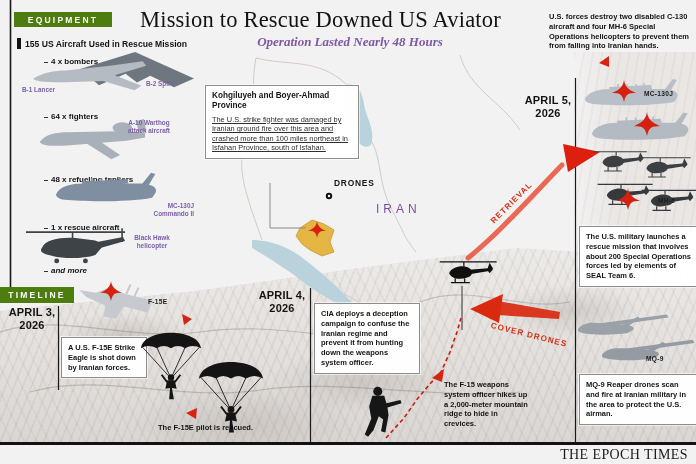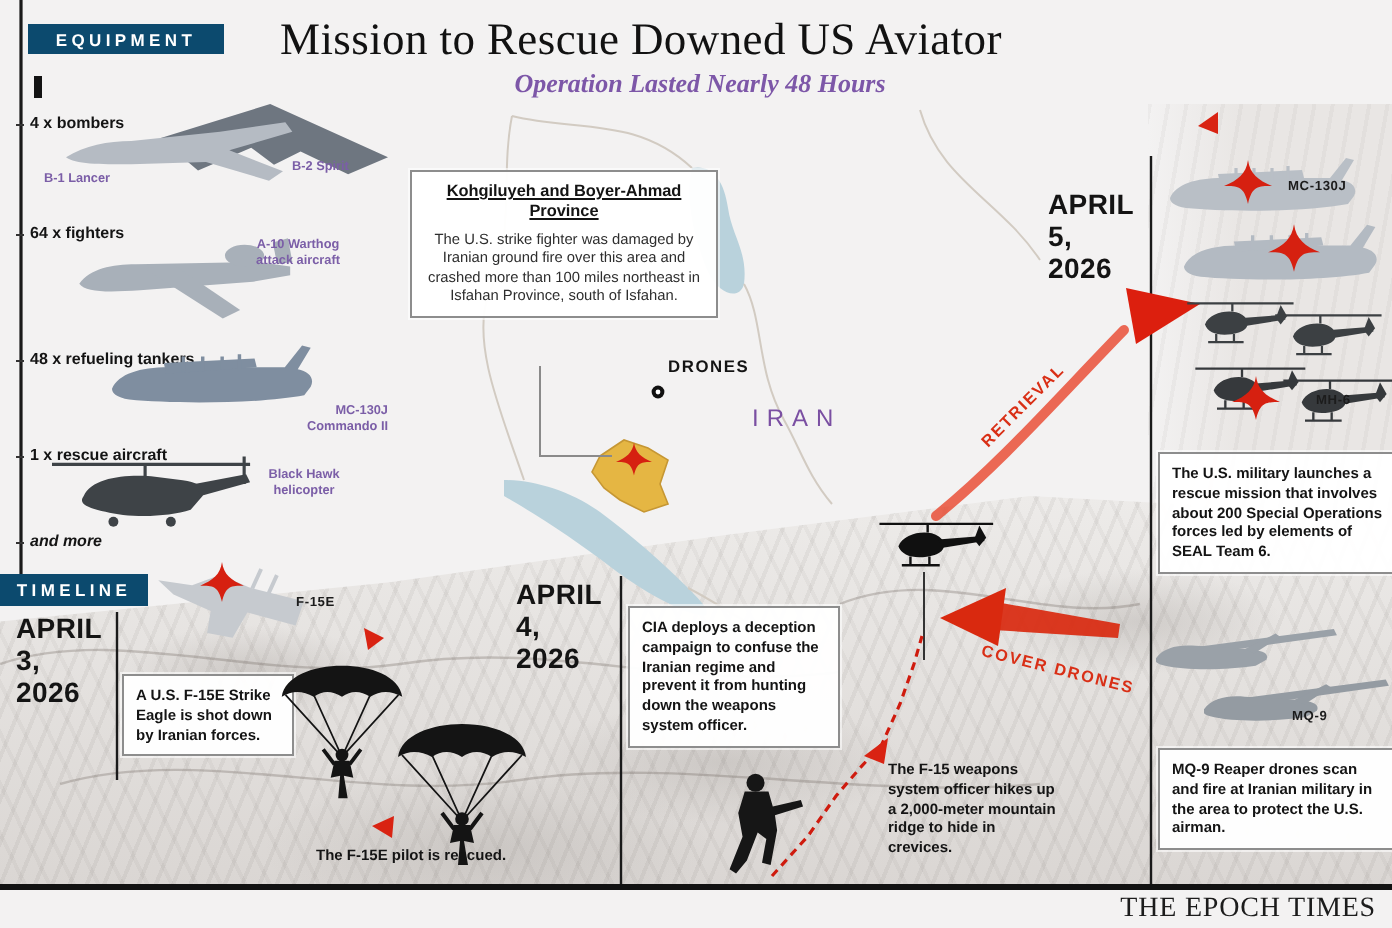--- a/index.html
+++ b/index.html
@@ -20,36 +20,36 @@
   #terrain-right{left:574px;top:52px;width:122px;height:210px;
     background:
       repeating-linear-gradient(100deg, rgba(100,94,88,.05) 0 2px, transparent 2px 9px),
       linear-gradient(90deg, rgba(233,230,228,0), #e9e6e4 38%);}
   
   .title{left:140px;top:7px;width:420px;text-align:left;font-family:"Liberation Serif",serif;
          font-size:22.5px;color:#121212;letter-spacing:.2px;}
   .subtitle{left:140px;top:34px;width:420px;text-align:center;font-family:"Liberation Serif",serif;
             font-style:italic;font-weight:bold;font-size:13px;}
   
-  .bar{background:#0c4a6e;color:#fff;font-weight:bold;font-size:8.5px;letter-spacing:2.2px;
+  .bar{background:#4d7c0f;color:#fff;font-weight:bold;font-size:8.5px;letter-spacing:2.2px;
        display:flex;align-items:center;justify-content:center;}
   #equip-bar{left:14px;top:12px;width:98px;height:15px;}
   #time-bar{left:0;top:287px;width:74px;height:16px;text-align:right;}
   .eq-head{left:25px;top:39px;width:190px;font-size:8.6px;font-weight:bold;}
   .eq-head-tick{left:17px;top:38px;width:4px;height:11px;background:#131313;}
-  .eq-item{font-size:8px;font-weight:bold;}
+  .eq-item{font-size:8px;font-weight:bold;margin-left:36px;}
   .eq-item.itl{font-style:italic;font-weight:bold;}
   .dash{width:4px;height:1px;background:#333;position:absolute;left:-7px;top:5px;}
   .plane-label{font-size:6.4px;font-weight:bold;line-height:1.25;}
   .purple{color:#7b5ea7;}
-  .date{font-size:14px;font-weight:800;text-align:left;line-height:1.15;letter-spacing:.2px;}
+  .date{font-size:11px;font-weight:800;text-align:center;line-height:1.15;letter-spacing:.2px;}
   .note{font-size:7.5px;font-weight:bold;line-height:1.3;color:#141414;}
   .boxed{background:rgba(255,255,255,.97);border:1px solid #8d8d8d;padding:5px 6px;box-shadow:0 0 0 1px rgba(255,255,255,.6);}
-  .prov-title{font-size:8.2px;font-weight:bold;text-align:center;line-height:1.25;text-decoration:underline;}
-  .prov-body{font-size:7.4px;color:#2e2e2e;text-align:center;line-height:1.3;margin-top:3px;}
+  .prov-title{font-size:8.2px;font-weight:bold;text-align:left;line-height:1.25;}
+  .prov-body{font-size:7.4px;color:#2e2e2e;text-align:left;line-height:1.3;margin-top:3px;text-decoration:underline;}
   .map-city{font-size:8.4px;font-weight:800;letter-spacing:.8px;}
   .map-country{font-size:12px;font-weight:normal;letter-spacing:4px;color:#7a4fa2;}
   .arrow-label{font-size:8.2px;font-weight:800;letter-spacing:1px;color:#d92f16;white-space:nowrap;}
   .small-tag{font-size:6.6px;font-weight:bold;color:#1c1c1c;letter-spacing:.3px;}
   #bottom-rule{left:0;top:442px;width:696px;height:3px;background:#121212;}
   .footer{left:470px;top:447px;width:218px;text-align:right;font-family:"Liberation Serif",serif;
           font-size:14px;color:#1c1c1c;letter-spacing:.4px;}
   svg.sil{position:absolute;overflow:visible;}
 </style>
 </head>
@@ -166,20 +166,21 @@
     <polygon points="197,408 186,413 196,419" fill="#d92312"></polygon>
     <polygon points="609,56 599,63 609,67" fill="#d92312"></polygon>
     <polygon points="432,378 444,369 442,382" fill="#d92312"></polygon>
   </svg>
 
   <div class="abs title">Mission to Rescue Downed US Aviator</div>
   <div class="abs subtitle purple" style="color:#7d57a8">Operation Lasted Nearly 48 Hours</div>
 
   <div class="abs bar" id="equip-bar">EQUIPMENT</div>
   <div class="abs eq-head-tick"></div>
+  <div class="abs eq-head">155 US Aircraft Used in Rescue Mission</div>
 
   <div class="abs eq-item" style="left:15px;top:57px"><span class="dash"></span><span>4 x bombers</span></div>
   <div class="abs eq-item" style="left:15px;top:112px"><span class="dash"></span><span>64 x fighters</span></div>
   <div class="abs eq-item" style="left:15px;top:175px"><span class="dash"></span><span>48 x refueling tankers</span></div>
   <div class="abs eq-item" style="left:15px;top:223px"><span class="dash"></span><span>1 x rescue aircraft</span></div>
   <div class="abs eq-item itl" style="left:15px;top:266px"><span class="dash"></span><span>and more</span></div>
 
   <svg class="sil" style="left:78px;top:52px;color:#6e7680" width="118" height="38">
       <use href="#sym-b2" width="118" height="38"></use>
     </svg>
@@ -239,20 +240,21 @@
       <use href="#sym-soldier" width="50" height="54"></use>
     </svg>
   <div class="abs note" style="left:444px;top:380px;width:84px">The F-15 weapons system officer hikes up a 2,000-meter mountain ridge to hide in crevices.</div>
 
   <svg class="sil" style="left:438px;top:258px;color:#101010" width="62" height="32">
       <use href="#sym-littlebird" width="62" height="32"></use>
     </svg>
   <div class="abs arrow-label" style="left:489px;top:219px;transform:rotate(-45deg);transform-origin:0 0">RETRIEVAL</div>
   <div class="abs arrow-label" style="left:492px;top:321px;transform:rotate(14deg);transform-origin:0 0">COVER DRONES</div>
 
+  <div class="abs note" style="left:549px;top:12px;width:144px">U.S. forces destroy two disabled C-130 aircraft and four MH-6 Special Operations helicopters to prevent them from falling into Iranian hands.</div>
   <div class="abs date" style="left:524px;top:94px;width:48px">APRIL 5, 2026</div>
 
   <svg class="sil" style="left:585px;top:76px;color:#b9bfc6" width="100" height="36">
       <use href="#sym-c130" width="100" height="36"></use>
     </svg>
   <svg class="sil" style="left:592px;top:108px;color:#b3bac2" width="104" height="40">
       <use href="#sym-c130" width="104" height="40"></use>
     </svg>
   <svg class="sil" style="left:612px;top:80px" width="24" height="22">
       <use href="#sym-flame" width="24" height="22"></use>

